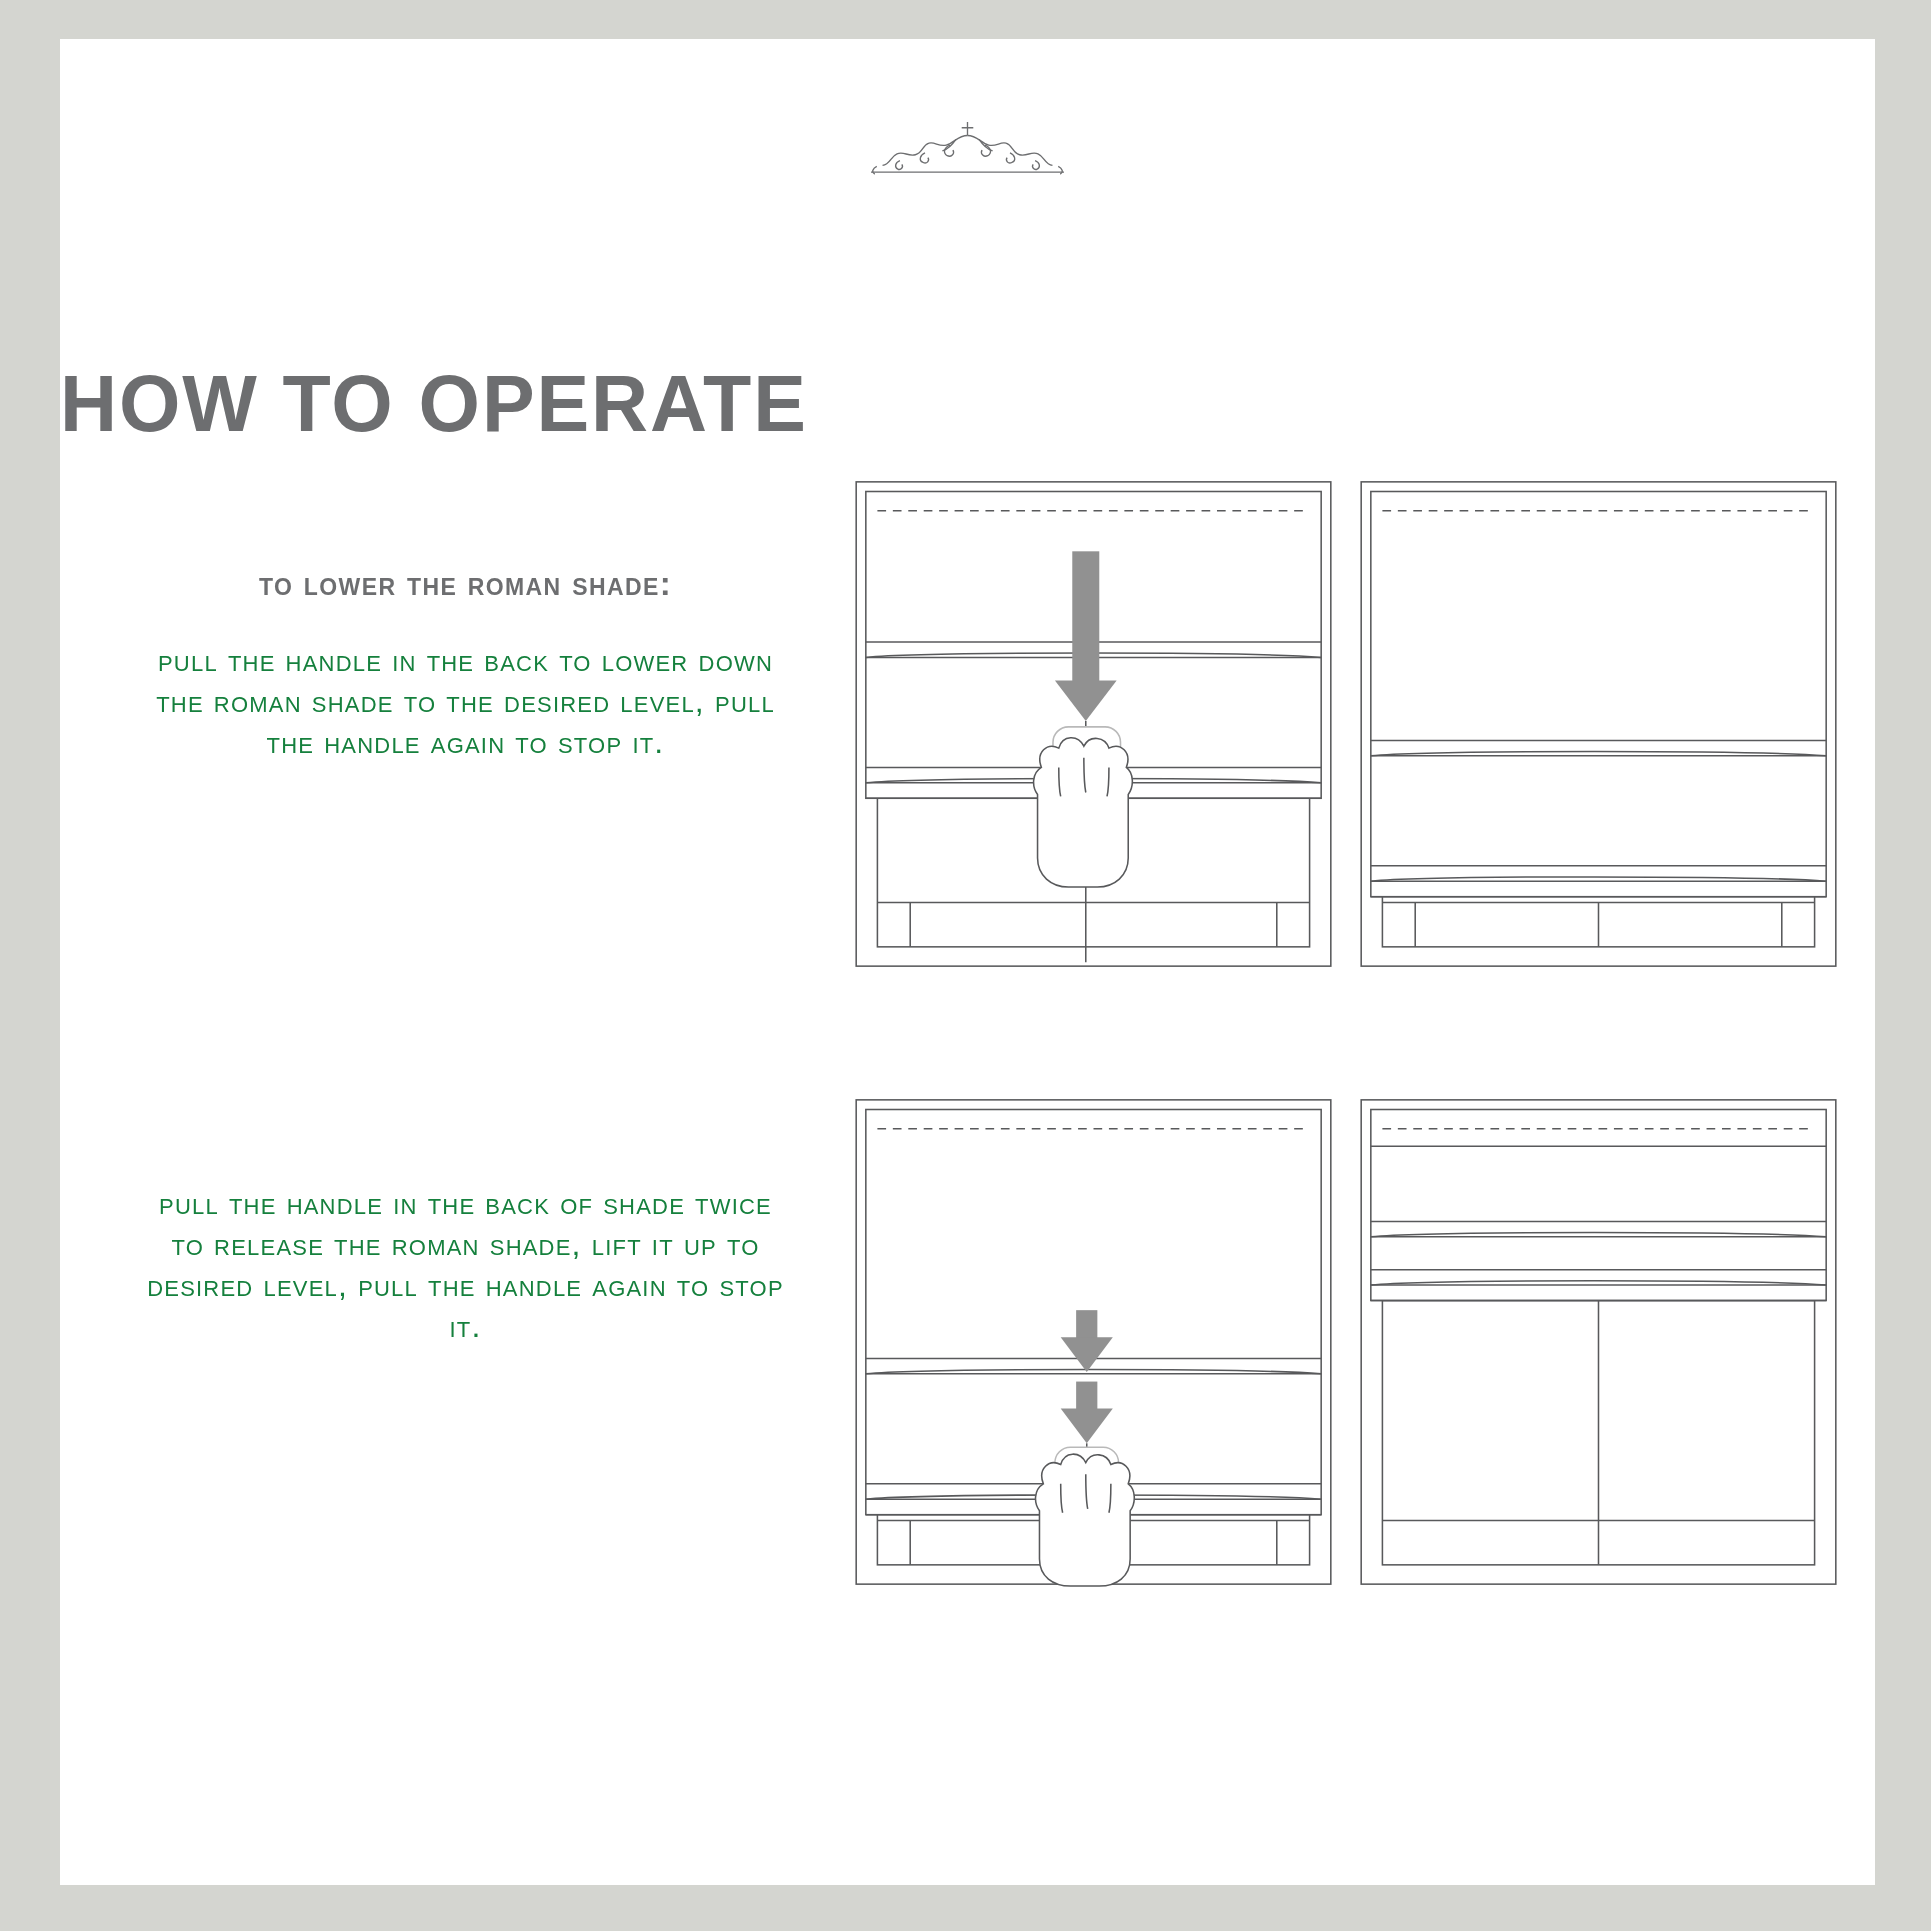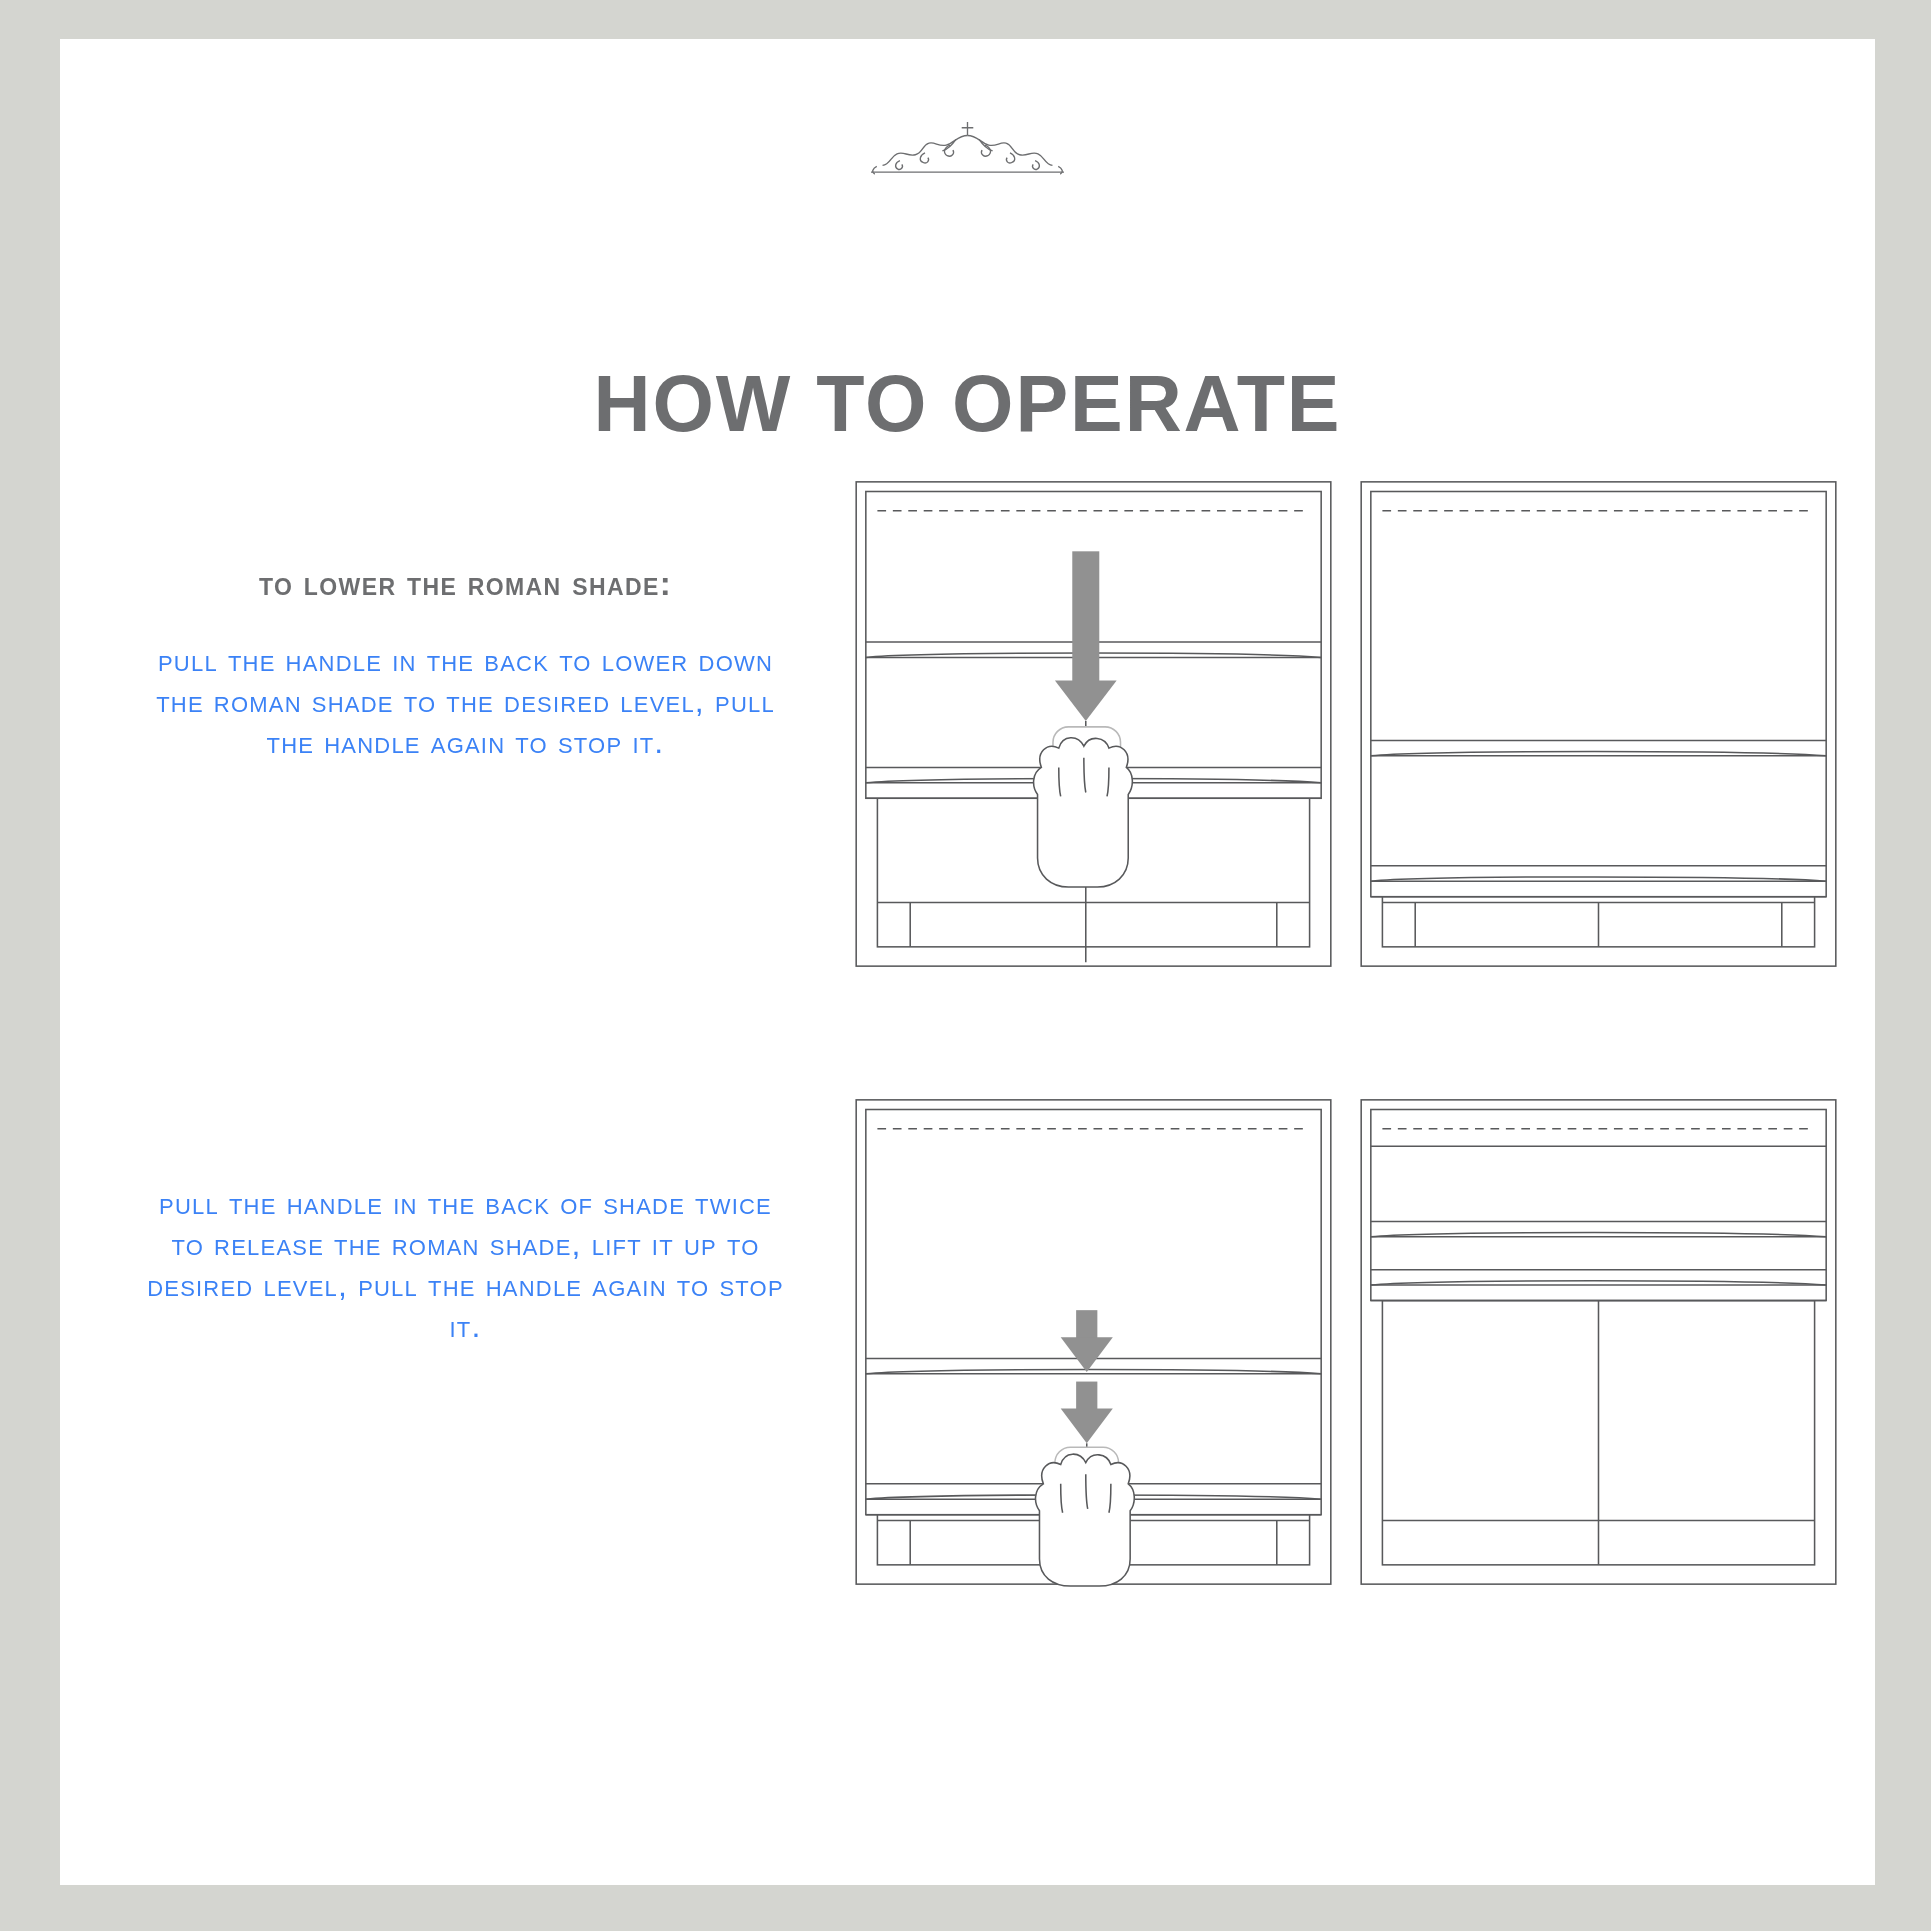--- a/index.html
+++ b/index.html
@@ -54,21 +54,21 @@
     right: -21px;
     color: #6d6e70;
   }
 
   
   .title {
     position: absolute;
     left: 0;
     top: 319px;
     width: 100%;
-    text-align: center;
+    text-align: left;
     font-size: 79px;
     font-weight: bold;
     letter-spacing: 1.9px;
     color: #6d6e70;
   }
 
   
   .section {
     position: absolute;
     left: 0;
@@ -90,21 +90,21 @@
     color: #6d6e70;
     margin: 0 0 37px 0;
     font-variant: small-caps;
     text-transform: lowercase;
   }
   .sec-heading::first-letter { font-size: 33px; }
   .sec-body {
     font-size: 32px;
     line-height: 1.28;
     letter-spacing: 1.2px;
-    color: #3b82f6;
+    color: #15803d;
     margin: 0;
     font-variant: small-caps;
     text-transform: lowercase;
   }
 
   .figures {
     position: absolute;
     left: 792px;
     top: -87px;
   }

